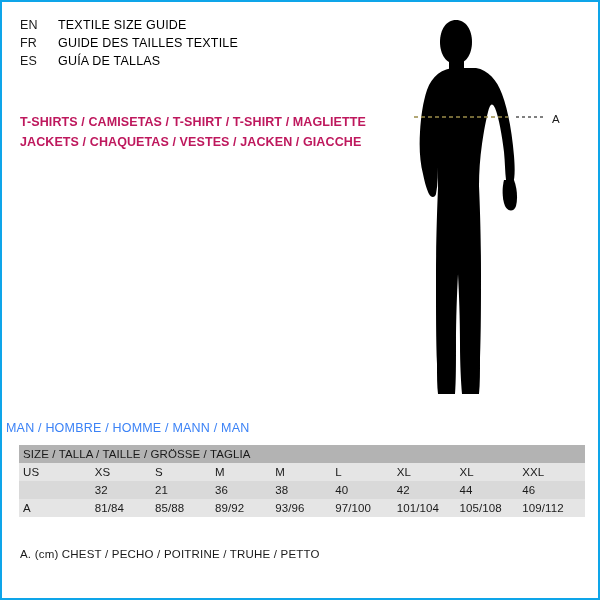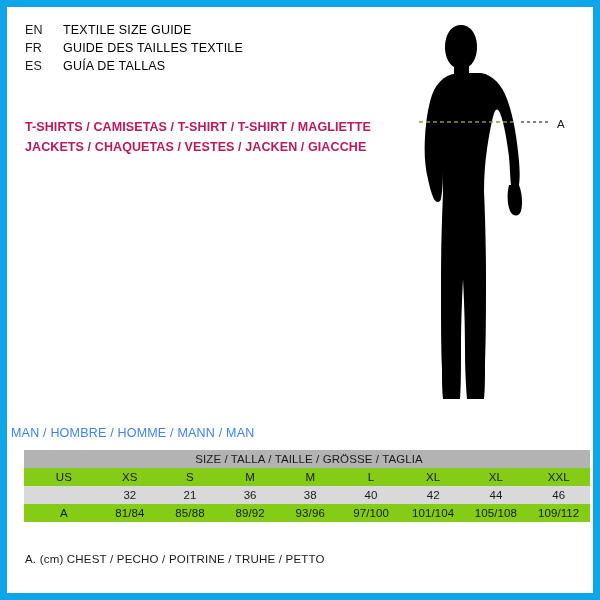--- a/index.html
+++ b/index.html
@@ -12,21 +12,21 @@
     background: #ffffff;
     font-family: "Liberation Sans", sans-serif;
     color: #1a1a1a;
     overflow: hidden;
   }
   .page {
     position: relative;
     width: 600px;
     height: 600px;
     box-sizing: border-box;
-    border: 7px solid #0ea5e9;
+    border: 2px solid #0ea5e9;
   }
 
   
   .lang-block {
     position: absolute;
     left: 18px;
     top: 16px;
     width: 360px;
   }
   .lang-row {
@@ -96,31 +96,30 @@
     width: 566px;
     border-collapse: collapse;
     font-size: 11.5px;
   }
   table.size-table td {
     padding: 0;
     height: 18px;
     vertical-align: middle;
     color: #1a1a1a;
     letter-spacing: 0.1px;
-    text-align: center;
   }
   .row-head td {
     background: #b3b3b3;
     font-size: 11.5px;
   }
   .row-alt td {
     background: #d9d9d9;
   }
   .row-plain td {
-    background: #84cc16;
+    background: #e5e5e5;
   }
   .cell-label {
     width: 86px;
     padding-left: 4px !important;
   }
   .cell-val {
     width: 68px;
   }
   .row-head .cell-label {
     width: auto;

